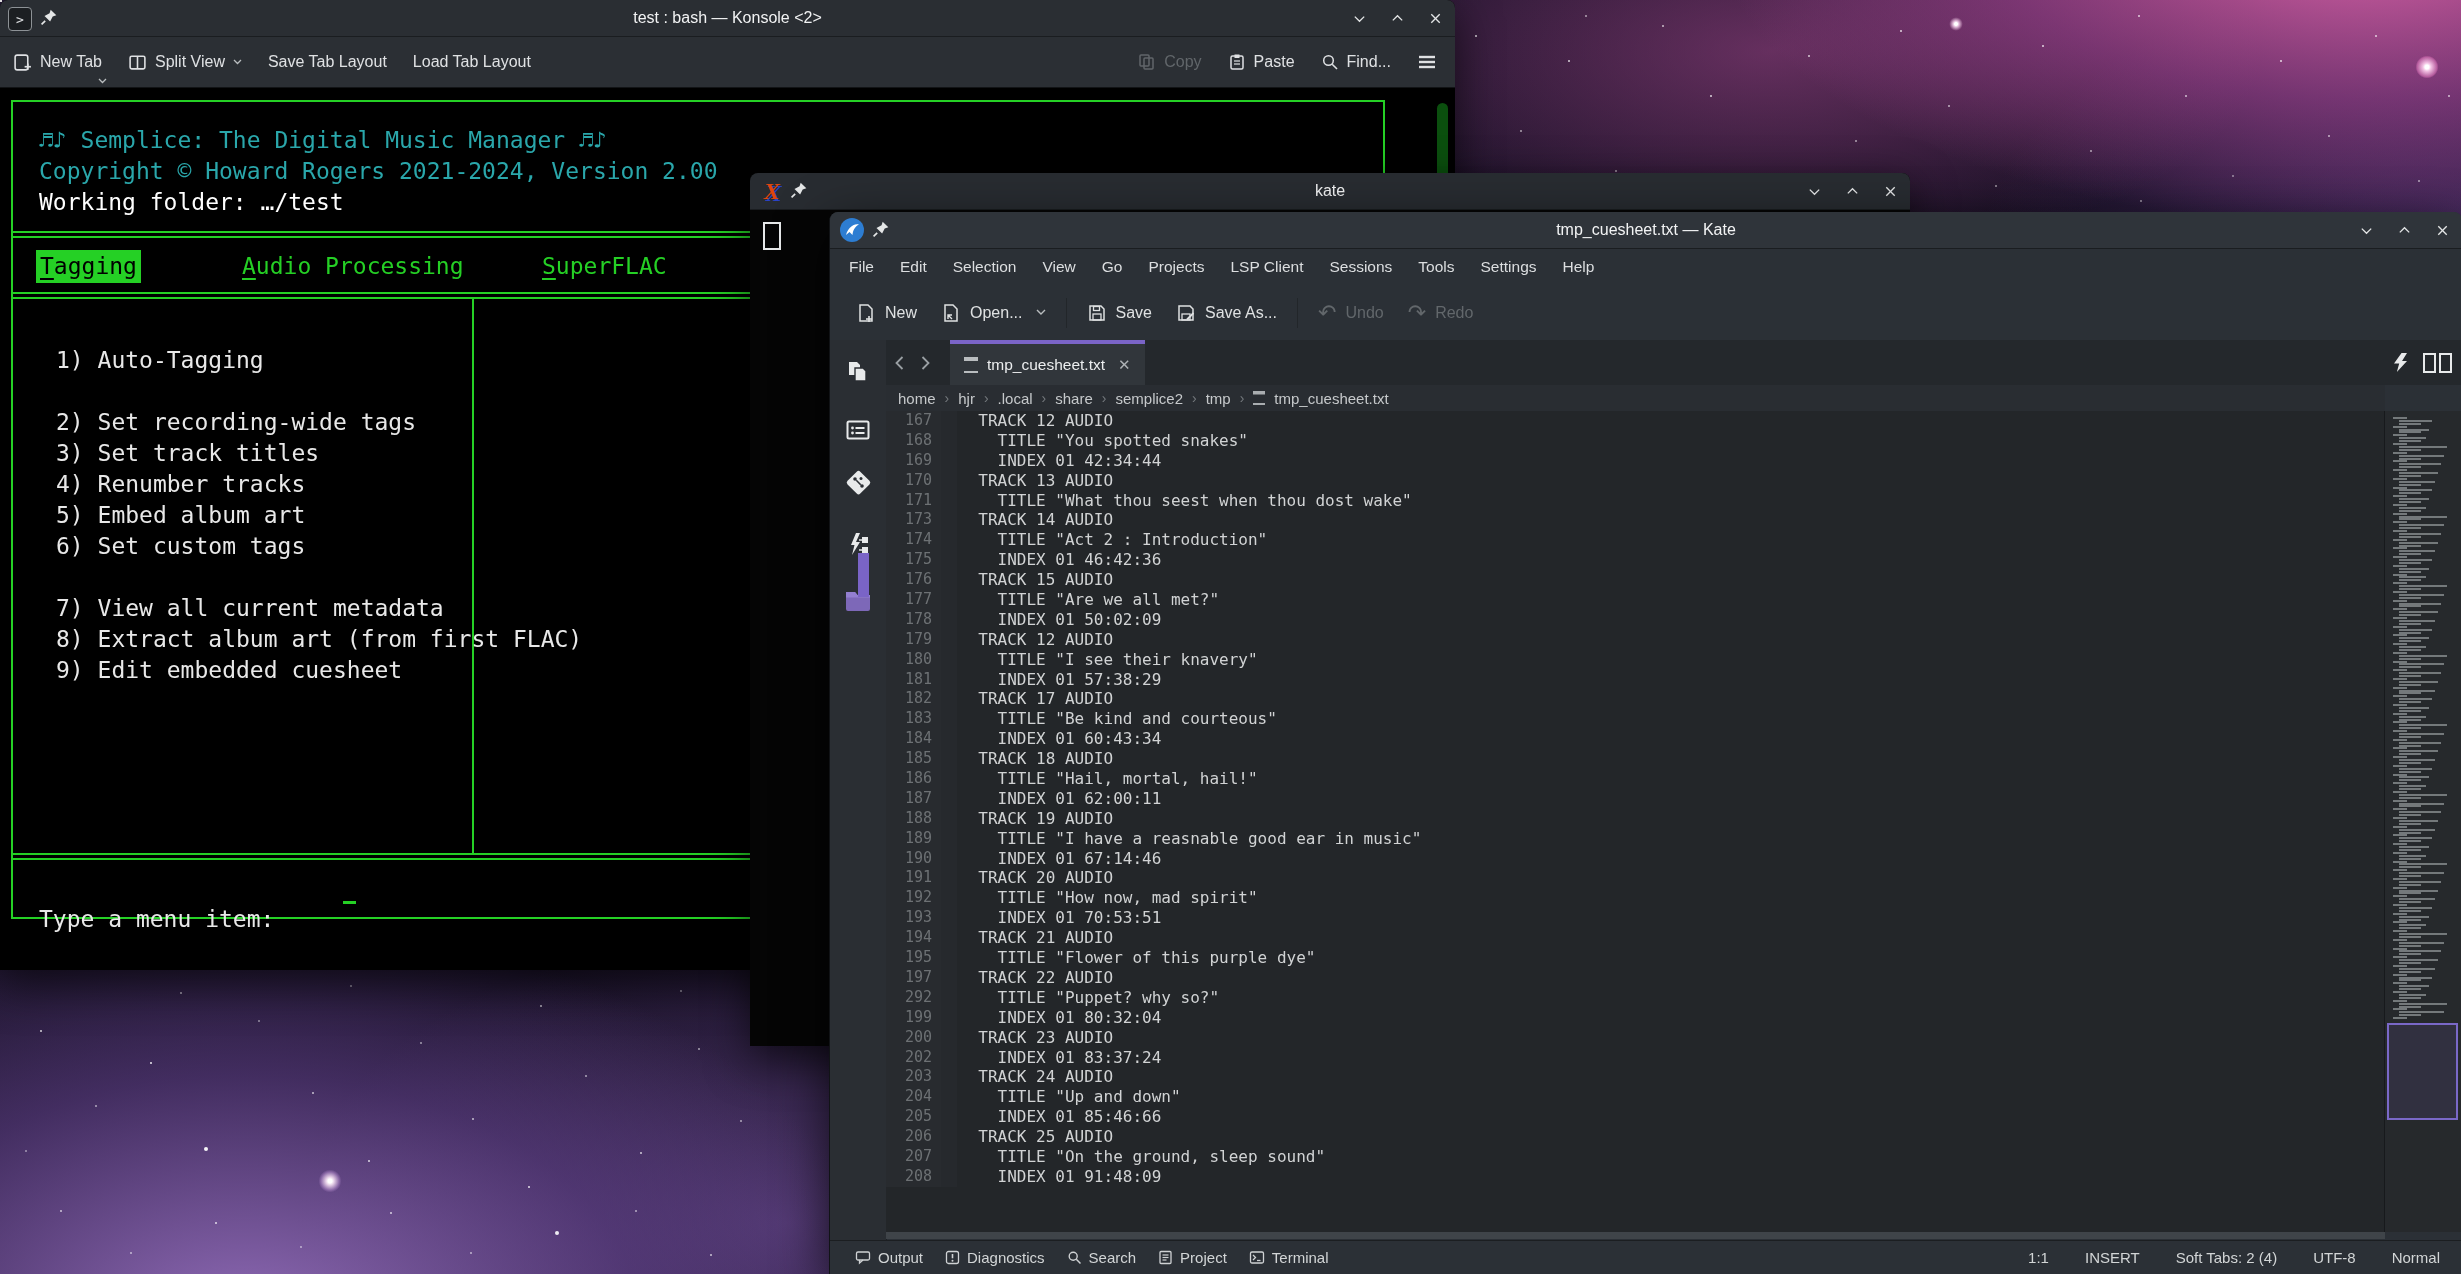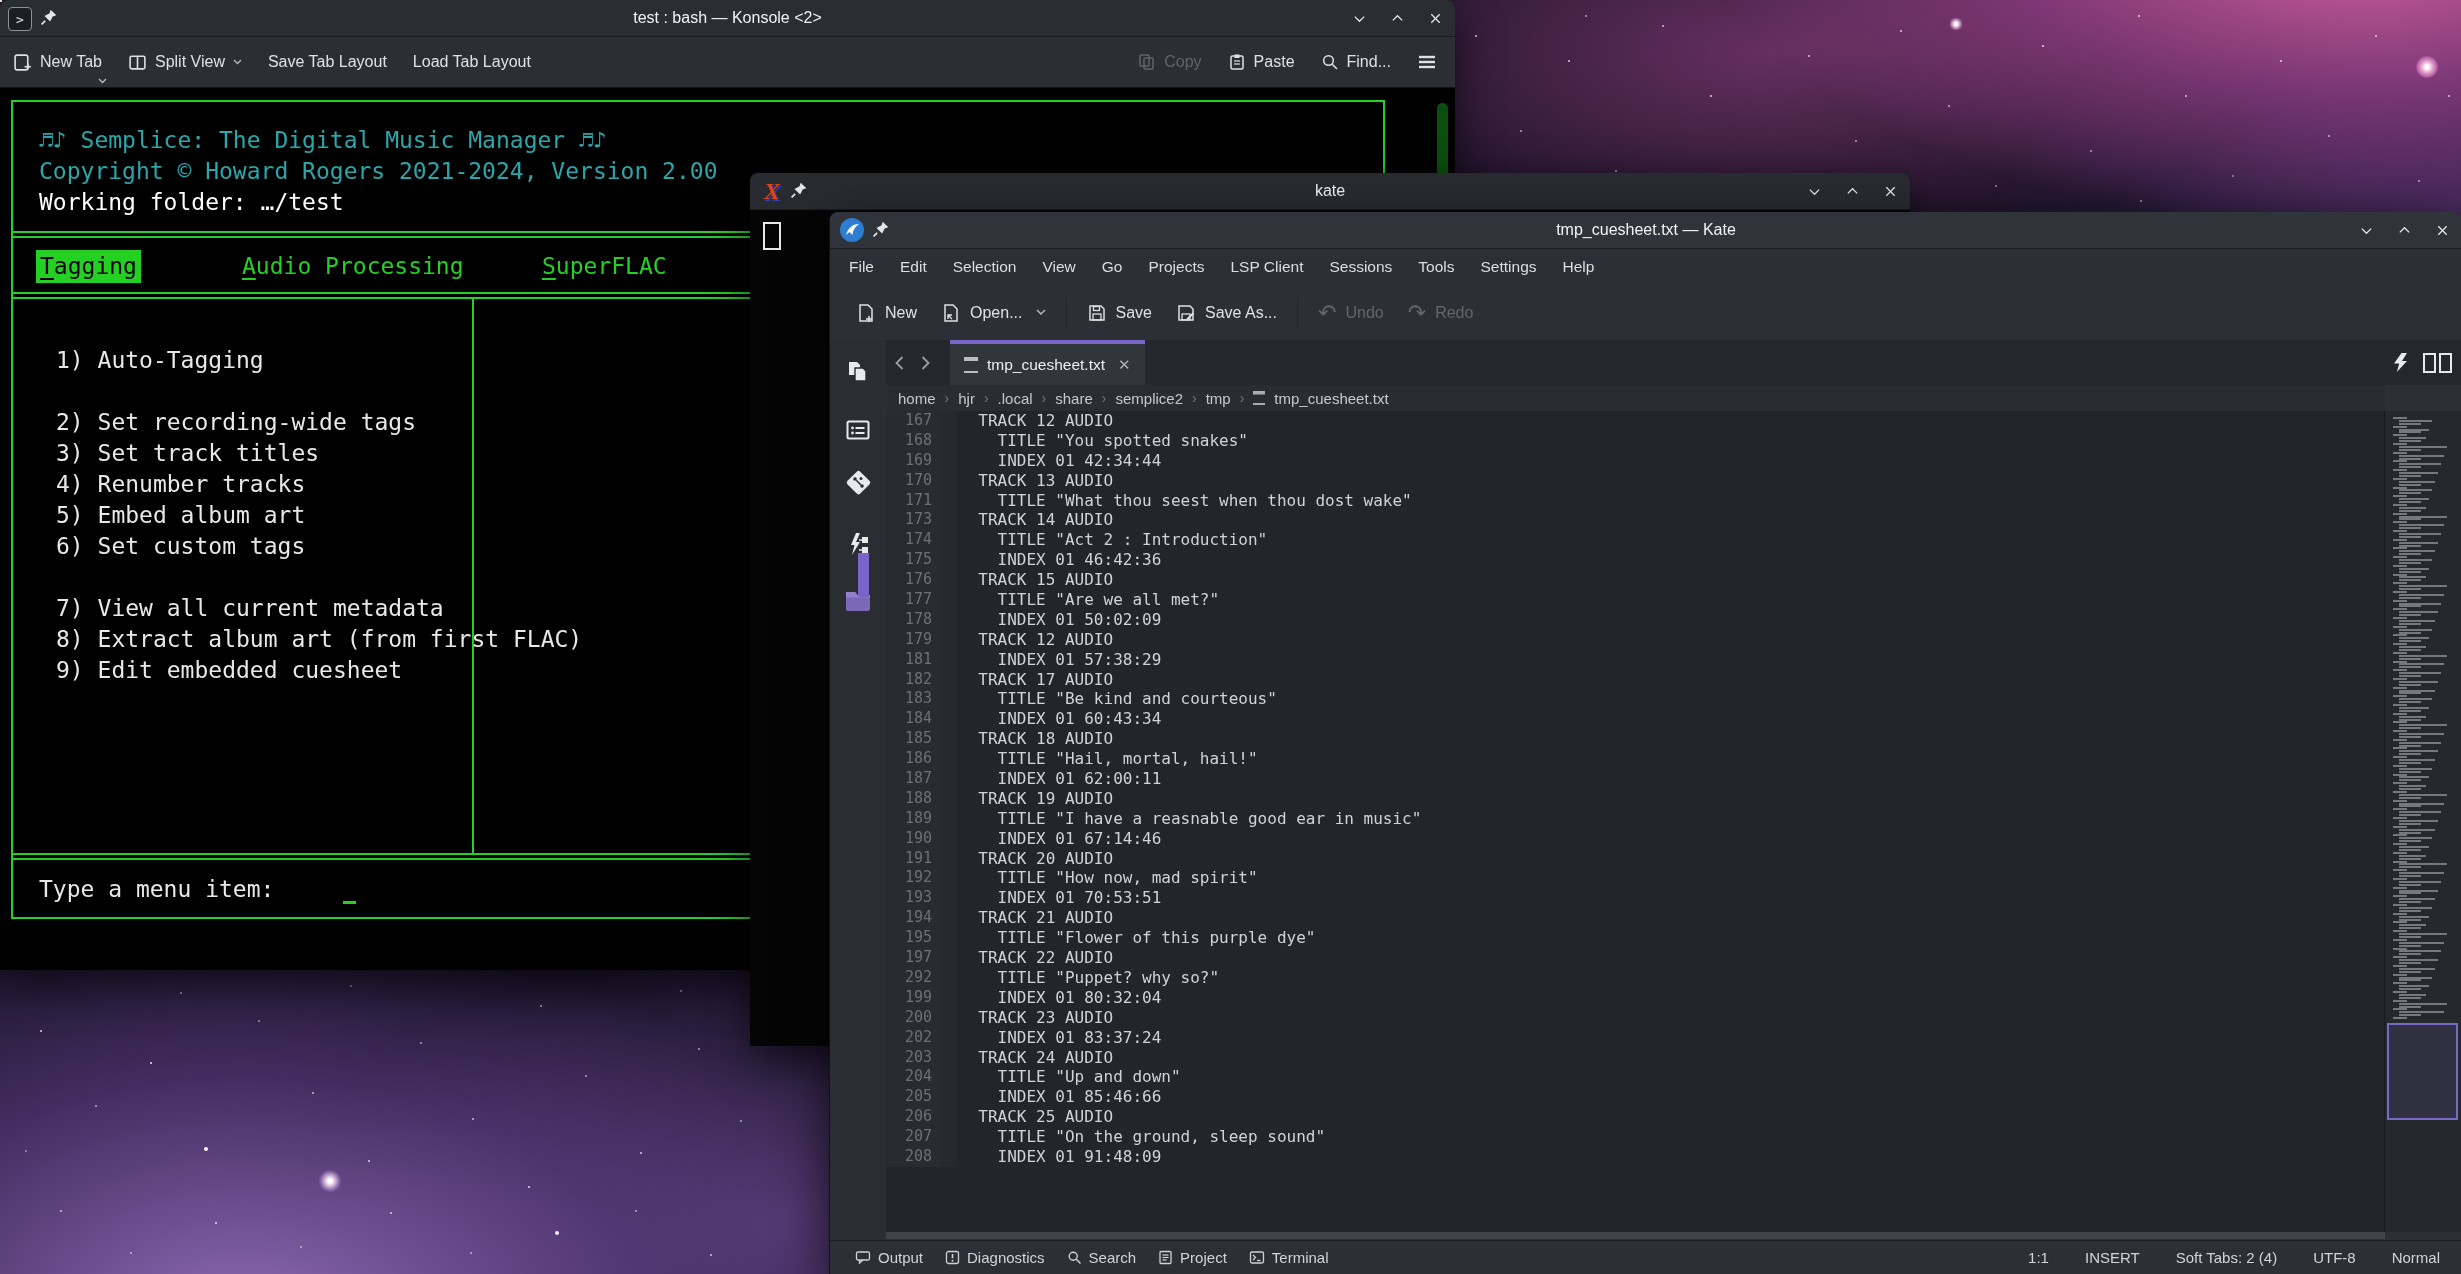--- a/index.html
+++ b/index.html
@@ -247,21 +247,21 @@
     <div class="abs gline" style="left:11px;top:858px;width:1374px;height:2px;"></div>
     <div class="abs gline" style="left:472px;top:297px;width:2px;height:558px;"></div>
 
     <div id="term-header" class="abs term" style="left:39px;top:125px;"><div class="term t-teal" style="position: static;">♬♪ Semplice: The Digital Music Manager ♬♪</div><div class="term t-teal" style="position: static;">Copyright © Howard Rogers 2021-2024, Version 2.00</div><div class="term t-yellow" style="position: static;">Working folder: …/test</div></div>
     <div id="term-tabs" class="abs" style="left:0;top:250px;width:1383px;height:33px;">
         <span class="term-tab active" style="left: 36px;"><u>T</u>agging</span>
         <span class="term-tab" style="left: 238px;"><u>A</u>udio Processing</span>
         <span class="term-tab" style="left: 538px;"><u>S</u>uperFLAC</span>
       </div>
     <div id="term-menu" class="abs term" style="left:56px;top:345px;"><div class="term-group"><div class="term-item">1) Auto-Tagging</div></div><div class="term-group"><div class="term-item">2) Set recording-wide tags</div><div class="term-item">3) Set track titles</div><div class="term-item">4) Renumber tracks</div><div class="term-item">5) Embed album art</div><div class="term-item">6) Set custom tags</div></div><div class="term-group"><div class="term-item">7) View all current metadata</div><div class="term-item">8) Extract album art (from first FLAC)</div><div class="term-item">9) Edit embedded cuesheet</div></div></div>
-    <div class="abs term t-white" style="left:39px;top:874px;">Type a menu item:</div>
+    <div class="abs term t-white" style="left:39px;top:904px;">Type a menu item:</div>
     <div class="abs" style="left:343px;top:901px;width:13px;height:3px;background:#25d025;"></div>
   </div>
   <div id="konsole-scrollbar" class="abs"></div>
 </div>
 
 <div id="kate-outer" class="abs">
   <div class="titlebar abs">
     <div class="abs" style="left:10px;top:5px;width:24px;height:26px;color:#e0450e;font:italic bold 24px 'Liberation Serif',serif;text-shadow:1.5px 1.5px 0 #2a43c8;line-height:26px;text-align:center;">X</div>
     <div class="abs pin" style="left:40px;">
       <svg class="ico" width="18" height="18" viewBox="0 0 16 16">
@@ -486,20 +486,21 @@
       <div class="ed-row"><span class="ed-num">169</span><span class="ed-fold"></span><span class="ed-code">    INDEX 01 42:34:44</span></div>
       <div class="ed-row"><span class="ed-num">170</span><span class="ed-fold"></span><span class="ed-code">  TRACK 13 AUDIO</span></div>
       <div class="ed-row"><span class="ed-num">171</span><span class="ed-fold"></span><span class="ed-code">    TITLE "What thou seest when thou dost wake"</span></div>
       <div class="ed-row"><span class="ed-num">173</span><span class="ed-fold"></span><span class="ed-code">  TRACK 14 AUDIO</span></div>
       <div class="ed-row"><span class="ed-num">174</span><span class="ed-fold"></span><span class="ed-code">    TITLE "Act 2 : Introduction"</span></div>
       <div class="ed-row"><span class="ed-num">175</span><span class="ed-fold"></span><span class="ed-code">    INDEX 01 46:42:36</span></div>
       <div class="ed-row"><span class="ed-num">176</span><span class="ed-fold"></span><span class="ed-code">  TRACK 15 AUDIO</span></div>
       <div class="ed-row"><span class="ed-num">177</span><span class="ed-fold"></span><span class="ed-code">    TITLE "Are we all met?"</span></div>
       <div class="ed-row"><span class="ed-num">178</span><span class="ed-fold"></span><span class="ed-code">    INDEX 01 50:02:09</span></div>
       <div class="ed-row"><span class="ed-num">179</span><span class="ed-fold"></span><span class="ed-code">  TRACK 12 AUDIO</span></div>
+      <div class="ed-row"><span class="ed-num">180</span><span class="ed-fold"></span><span class="ed-code">    TITLE "I see their knavery"</span></div>
       <div class="ed-row"><span class="ed-num">181</span><span class="ed-fold"></span><span class="ed-code">    INDEX 01 57:38:29</span></div>
       <div class="ed-row"><span class="ed-num">182</span><span class="ed-fold"></span><span class="ed-code">  TRACK 17 AUDIO</span></div>
       <div class="ed-row"><span class="ed-num">183</span><span class="ed-fold"></span><span class="ed-code">    TITLE "Be kind and courteous"</span></div>
       <div class="ed-row"><span class="ed-num">184</span><span class="ed-fold"></span><span class="ed-code">    INDEX 01 60:43:34</span></div>
       <div class="ed-row"><span class="ed-num">185</span><span class="ed-fold"></span><span class="ed-code">  TRACK 18 AUDIO</span></div>
       <div class="ed-row"><span class="ed-num">186</span><span class="ed-fold"></span><span class="ed-code">    TITLE "Hail, mortal, hail!"</span></div>
       <div class="ed-row"><span class="ed-num">187</span><span class="ed-fold"></span><span class="ed-code">    INDEX 01 62:00:11</span></div>
       <div class="ed-row"><span class="ed-num">188</span><span class="ed-fold"></span><span class="ed-code">  TRACK 19 AUDIO</span></div>
       <div class="ed-row"><span class="ed-num">189</span><span class="ed-fold"></span><span class="ed-code">    TITLE "I have a reasnable good ear in music"</span></div>
       <div class="ed-row"><span class="ed-num">190</span><span class="ed-fold"></span><span class="ed-code">    INDEX 01 67:14:46</span></div>

